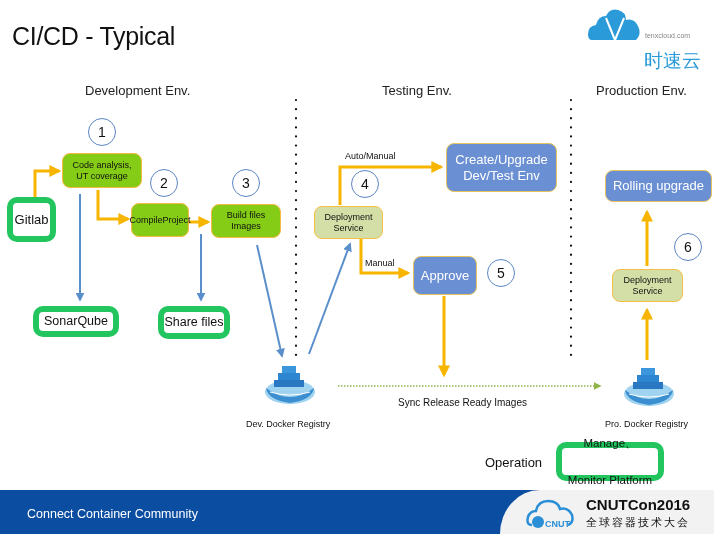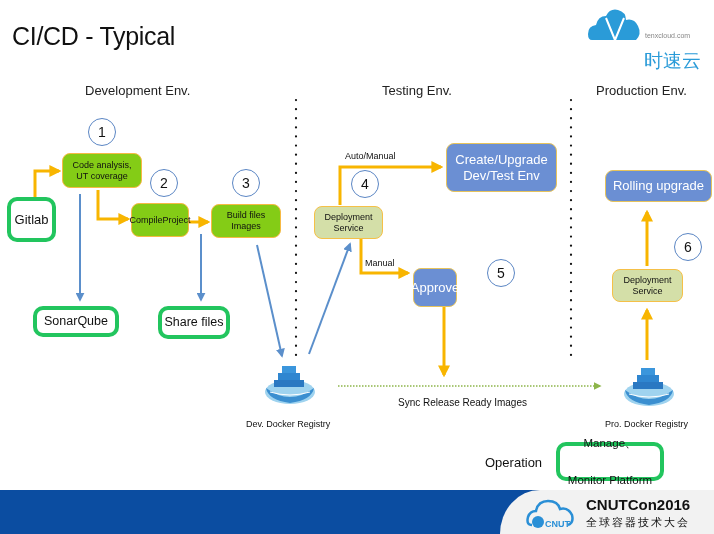--- a/index.html
+++ b/index.html
@@ -6,21 +6,21 @@
   html, body { width: 714px; height: 534px; overflow: hidden; background: #ffffff; }
   body { position: relative; font-family: "Liberation Sans", sans-serif; color: #111; }
   .abs { position: absolute; }
   #title { left: 12px; top: 22px; font-size: 25px; color: #111; letter-spacing: -0.3px; }
   .env { font-size: 13px; color: #222; top: 83px; }
   .box { position: absolute; display: flex; align-items: center; justify-content: center;
          text-align: center; line-height: 1.2; border-radius: 8px; }
   .orange { background: #84cc16; border: 1.5px solid #f7b944; font-size: 9px; color: #111; }
   .green { background: #d4dfa8; border: 1.5px solid #f5c047; font-size: 9px; color: #111; }
   .blue { background: #6b8fd3; border: 1.5px solid #e6c35c; color: #fff; font-size: 13px; }
-  .white { background: #fff; border: 4px solid #22c55e; font-size: 12.5px; color: #111; border-radius: 10px; }
+  .white { background: #fff; border: 6px solid #22c55e; font-size: 12.5px; color: #111; border-radius: 10px; }
   .circle { position: absolute; width: 28px; height: 28px; border-radius: 50%; border: 1px solid #5b86c4;
             background: #fff; display: flex; align-items: center; justify-content: center; font-size: 14px; color: #111; }
   .label { position: absolute; font-size: 9px; color: #111; white-space: nowrap; }
   #footer { position: absolute; left: 0; top: 490px; width: 714px; height: 44px; background: #0b4da1; }
   #footer-text { position: absolute; left: 27px; top: 17px; font-size: 12.5px; color: #fff; }
   #footer-right { position: absolute; left: 500px; top: 0; width: 214px; height: 44px; background: #f2f2f2;
                   border-top-left-radius: 40px 44px; }
   svg#lines { position: absolute; left: 0; top: 0; }
 </style>
 </head>
@@ -126,40 +126,41 @@
 <div class="label" style="left:345px;top:151px;">Auto/Manual</div>
 <div class="box green" style="left:314px;top:206px;width:69px;height:33px;flex-direction:column;">
   <span>Deployment</span>
   <span>Service</span>
 </div>
 <div class="box blue" style="left:446px;top:143px;width:111px;height:49px;flex-direction:column;">
   <span>Create/Upgrade</span>
   <span>Dev/Test Env</span>
 </div>
 <div class="label" style="left:365px;top:258px;">Manual</div>
-<div class="box blue" style="left:413px;top:256px;width:44px;height:39px;margin-top:12px;">
+<div class="box blue" style="left:413px;top:256px;width:64px;height:39px;">
   <span>Approve</span>
 </div>
 <div class="label" style="left:398px;top:397px;font-size:10px;">Sync Release Ready Images</div>
 
 <div class="box blue" style="left:593px;top:170px;width:107px;height:32px;margin-left:12px;">
   <span>Rolling upgrade</span>
 </div>
 <div class="box green" style="left:612px;top:269px;width:71px;height:33px;flex-direction:column;">
   <span>Deployment</span>
   <span>Service</span>
 </div>
 
 <div class="abs" style="left:485px;top:455px;font-size:13px;">Operation</div>
 <div class="box white" style="left:556px;top:442px;width:108px;height:39px;flex-direction:column;font-size:11.5px;line-height:1.25;gap:23px;">
   <span>Manage、</span>
   <span>Monitor Platform</span>
 </div>
 
 <div id="footer">
+  <div id="footer-text">Connect Container Community</div>
   <div id="footer-right">
     <svg width="50" height="36" viewBox="0 0 50 36" style="position:absolute;left:26px;top:5px;">
       <path d="M6 30 Q0 30 2 22 Q4 16 10 16 Q12 6 22 6 Q32 6 34 14 Q42 12 46 20 Q48 28 42 30" stroke="#2a8fd6" stroke-width="2.5" fill="none"></path>
       <circle cx="12" cy="27" r="6" fill="#2a8fd6"></circle>
       <text x="19" y="32" font-size="9" font-family="Liberation Sans, sans-serif" font-weight="bold" fill="#2a8fd6">CNUT</text>
     </svg>
     <span style="position:absolute;left:86px;top:6px;font-size:15px;font-weight:bold;color:#111;">CNUTCon2016</span>
     <span style="position:absolute;left:86px;top:25px;font-size:11px;color:#111;letter-spacing:2px;">全球容器技术大会</span>
   </div>
 </div>

